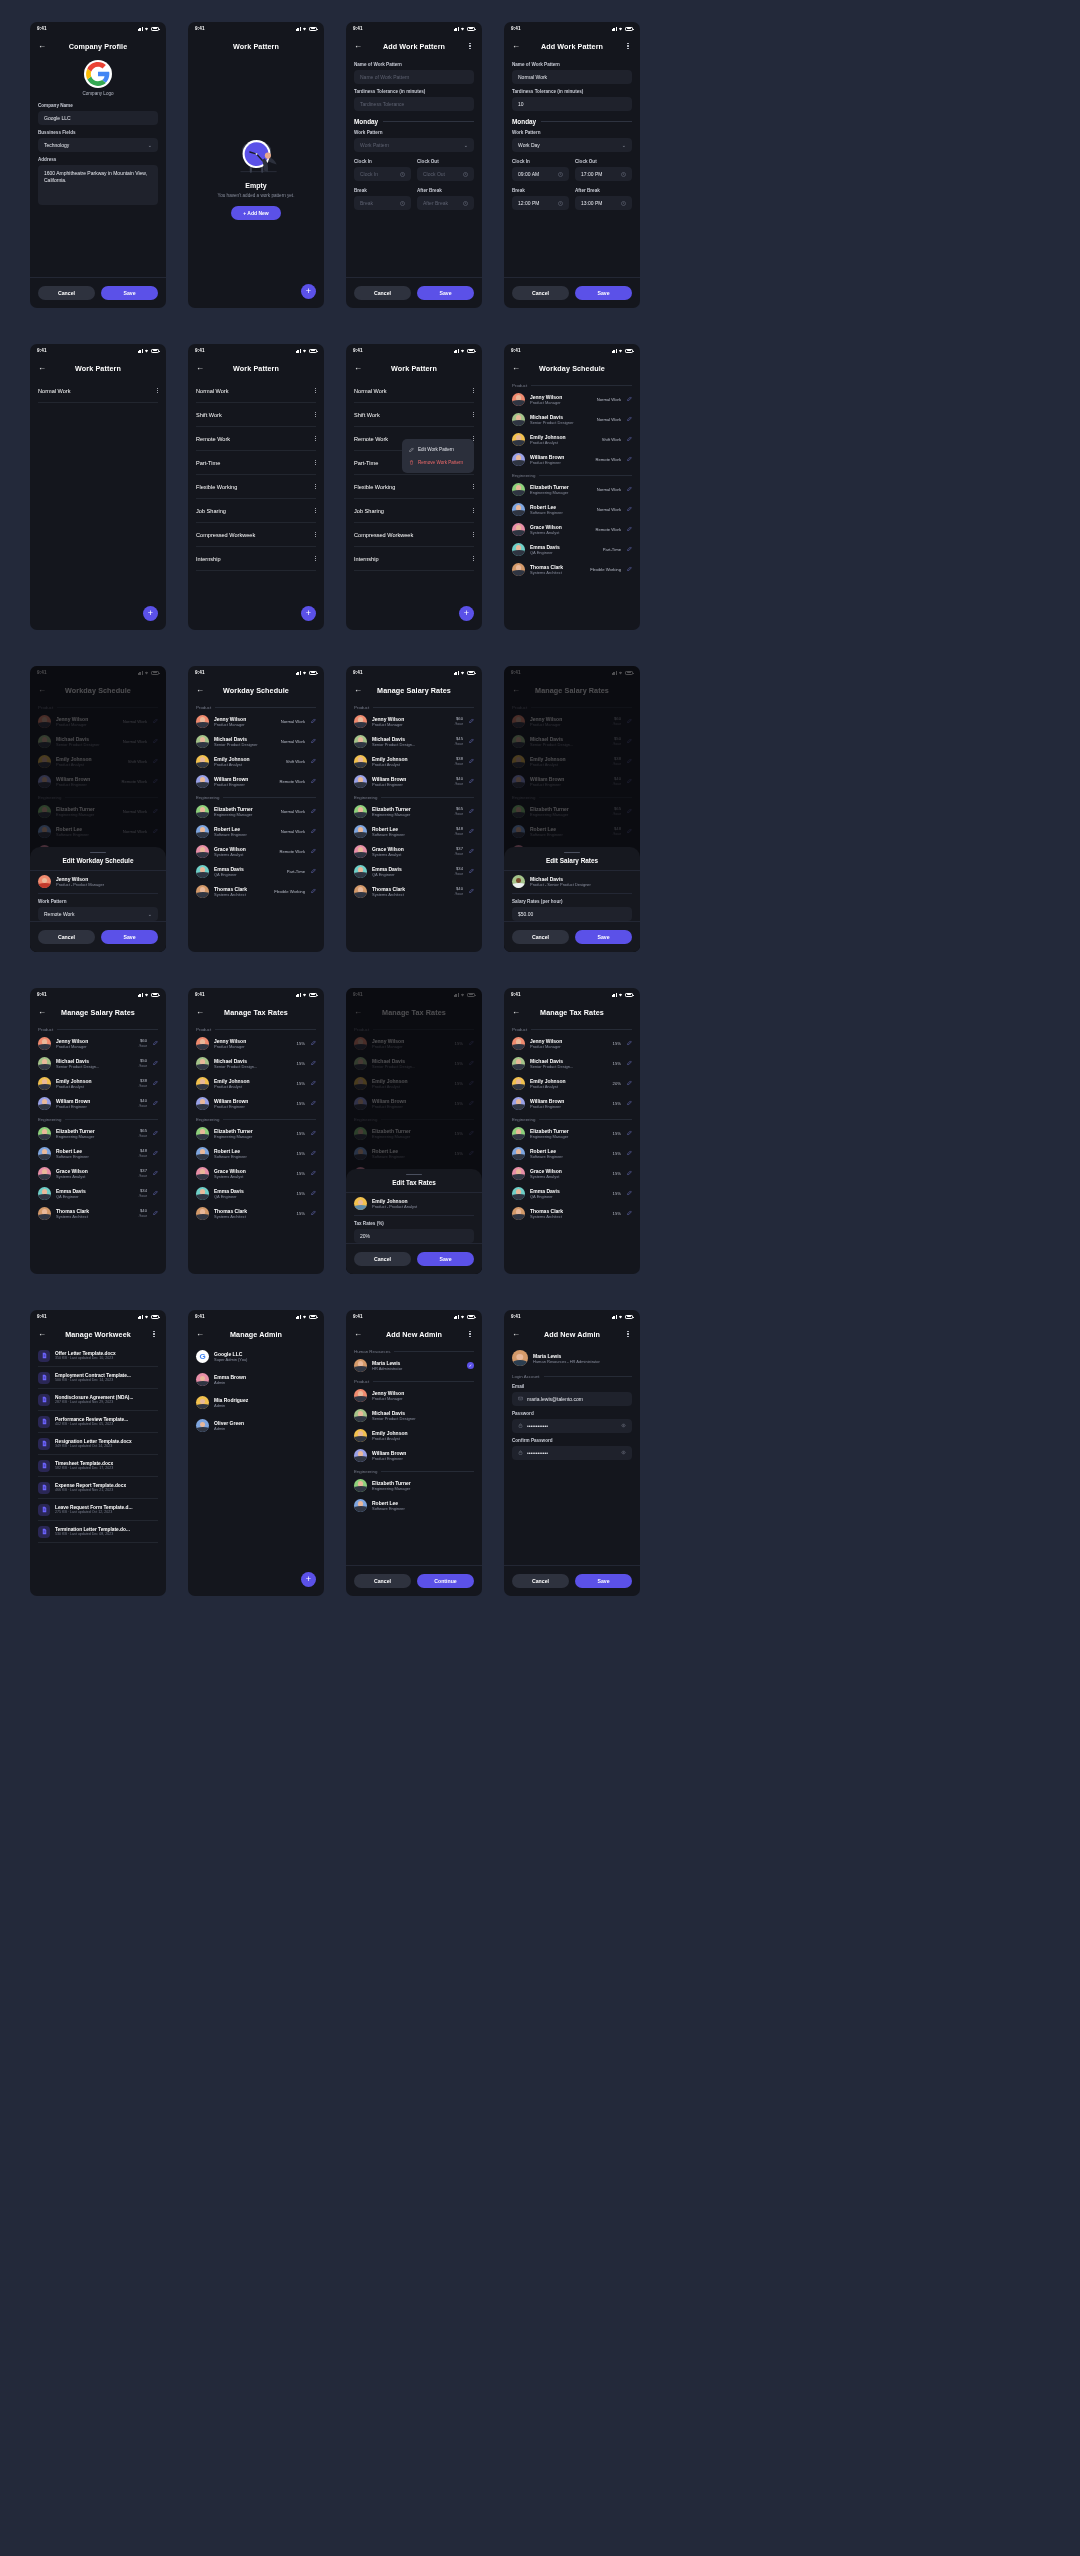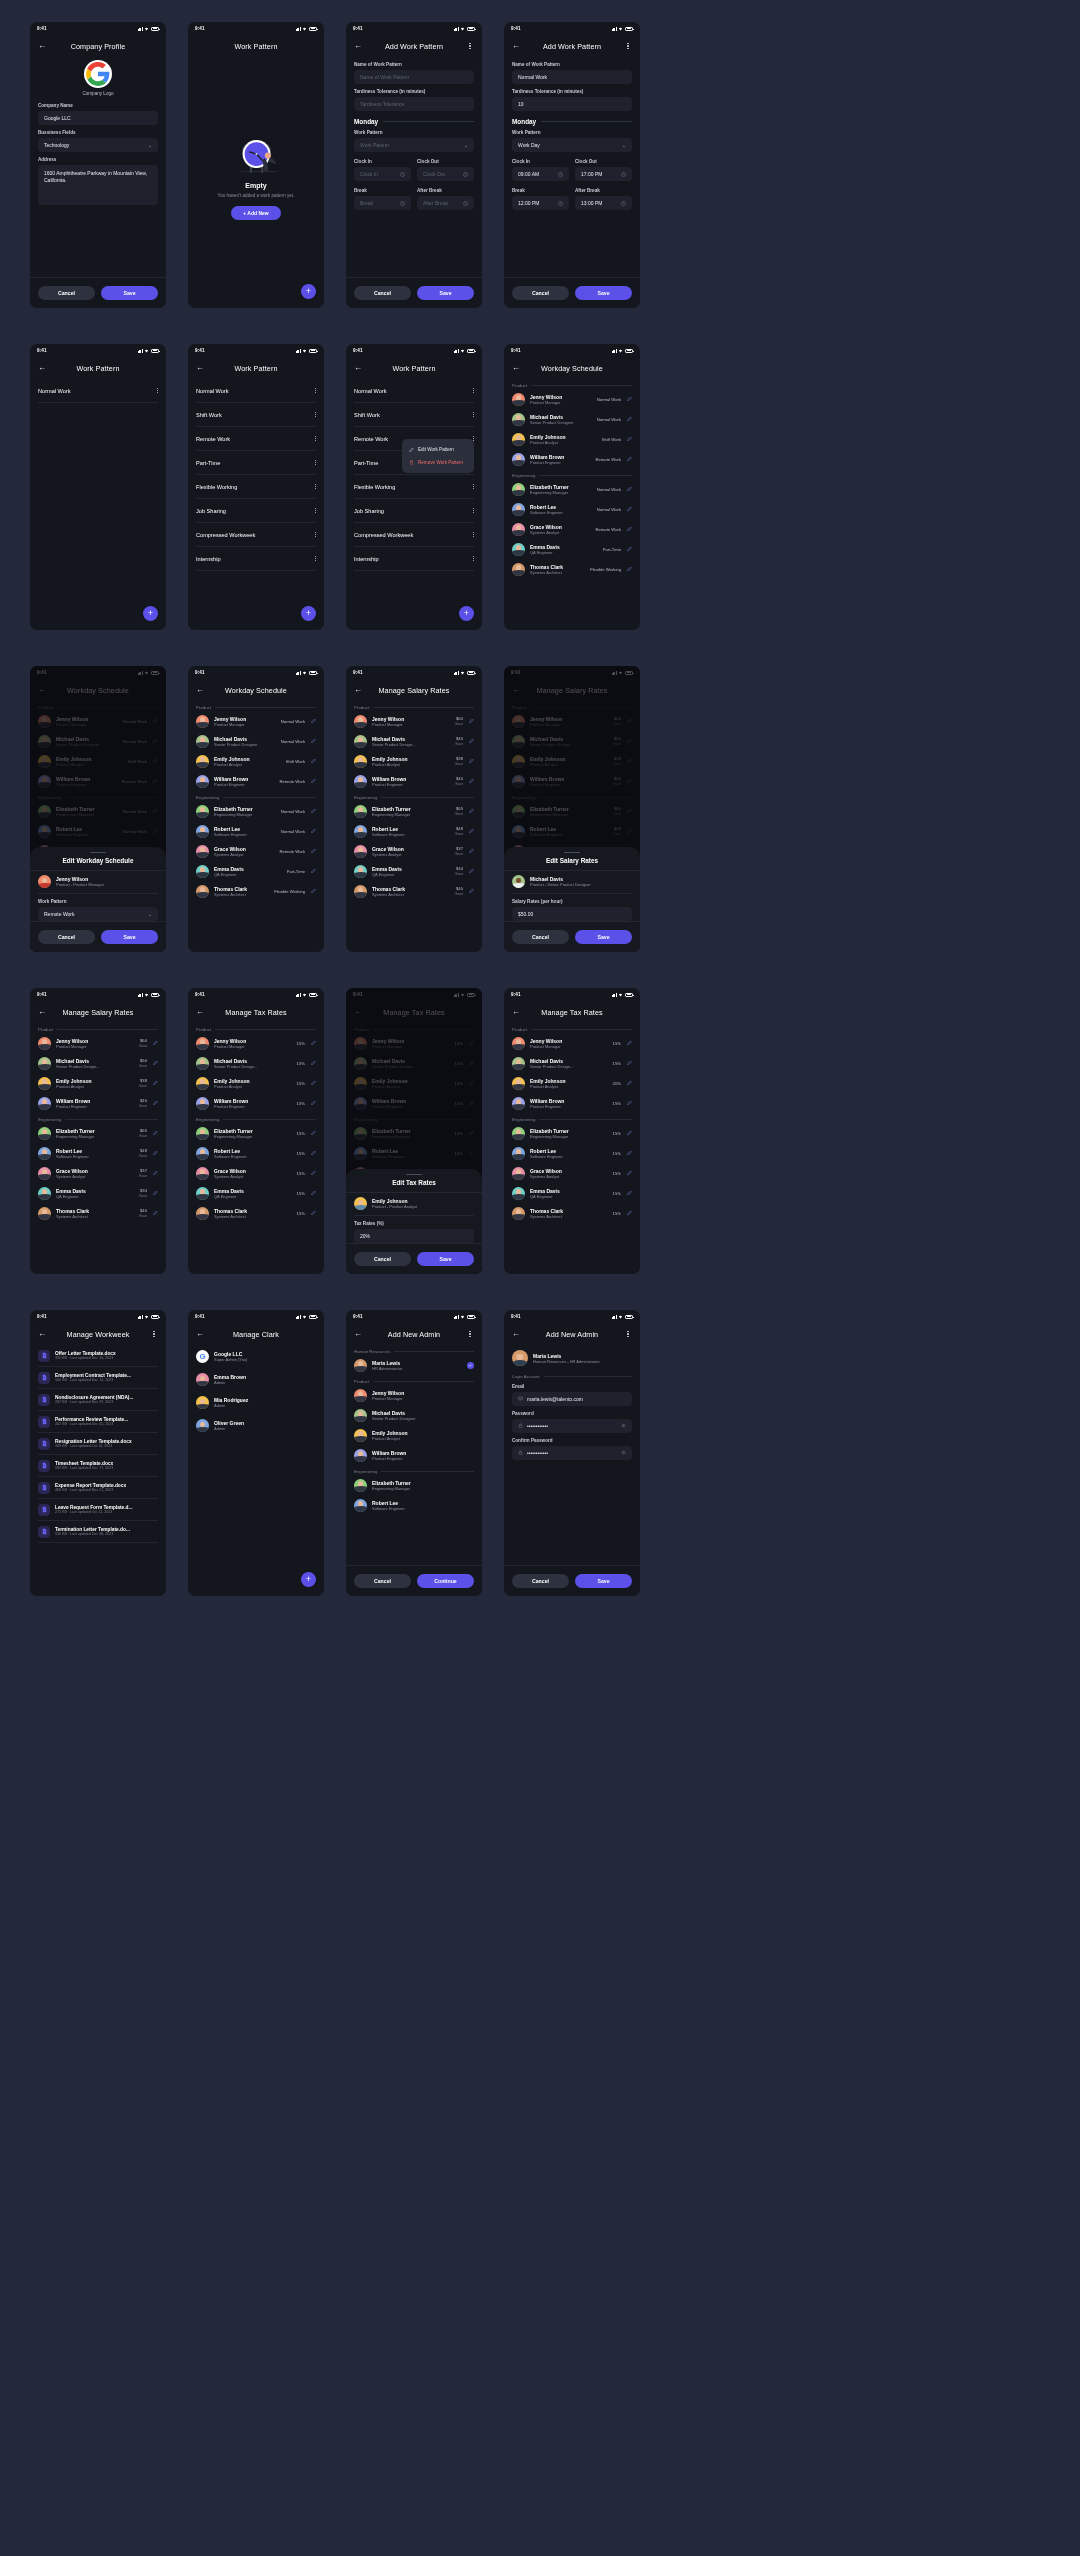--- a/index.html
+++ b/index.html
@@ -48,21 +48,21 @@
   .batt i{position:absolute;left:0.6px;top:0.6px;bottom:0.6px;right:0.9px;background:#fff;border-radius:0.6px;}
 
   
   .appbar {
     height: 22px;
     display: flex; align-items: center;
     padding: 0 8px; gap: 6px;
     flex: 0 0 auto;
   }
   .appbar .back { color:#fff; font-size:8px; line-height:1; width:8px;}
-  .appbar .title { color:#fff; font-size:7.2px; font-weight:normal; flex:1; text-align:center; letter-spacing:.1px;}
+  .appbar .title { color:#fff; font-size:7.2px; font-weight:bold; flex:1; text-align:center; letter-spacing:.1px;}
   .appbar .kebab { width:8px; text-align:center; color:#fff; font-size:7px; letter-spacing:0; line-height:.9;}
   .appbar .spacer { width:8px; }
   .kdots { display:flex;flex-direction:column;align-items:center;gap:1px;}
   .kdots b{width:1.3px;height:1.3px;border-radius:50%;background:#cfd2db;display:block;}
 
   
   .body { flex:1; overflow:hidden; position:relative; padding: 0 8px; }
   .lbl { font-size:4.6px; color:#c9ccd6; margin: 5px 0 3px; font-weight:bold;}
   .field {
     background:#1f222c; border-radius:4px; height:14px;
@@ -2432,21 +2432,21 @@
           <svg class="wifi" viewBox="0 0 12 9">
             <path d="M6 8 L2 3.5 A6 6 0 0 1 10 3.5 Z" fill="#fff"></path>
           </svg>
           <span class="batt">
             <i></i>
           </span>
         </span>
     </div>
     <div class="appbar">
       <span class="back">←</span>
-      <span class="title">Manage Clark</span>
+      <span class="title">Manage Admin</span>
       <span class="spacer"></span>
     </div>
     <div class="body">
       <div id="admin-list">
           <div class="erow" style="padding:5px 0">
             <div class="av" style="background:#fff;display:flex;align-items:center;justify-content:center;font-size:8px;font-weight:bold;color:#4285F4">G</div>
             <div class="einfo">
               <div class="enm">Google LLC</div>
               <div class="erole">Super Admin (You)</div>
             </div>

